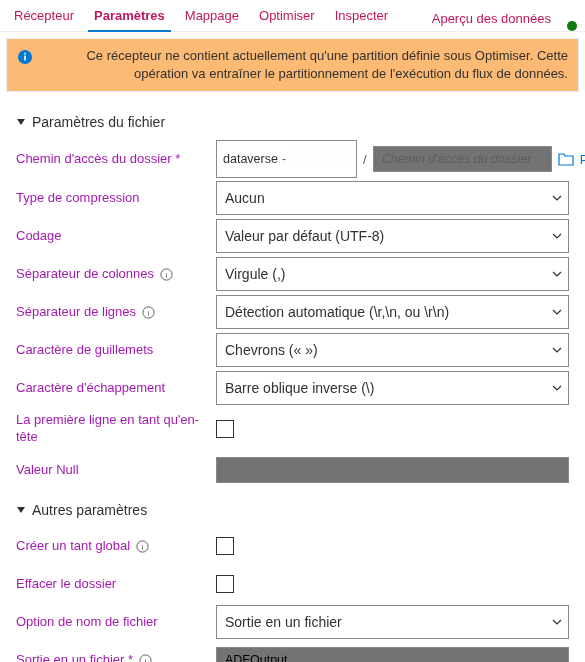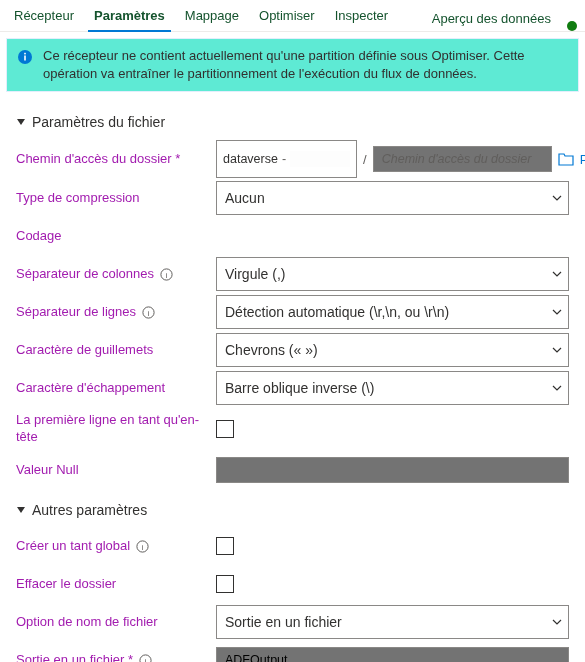--- a/index.html
+++ b/index.html
@@ -1,25 +1,25 @@
 <!DOCTYPE html>
 <html><head>
 <meta charset="utf-8">
 <style>
   html,body{margin:0;padding:0;font-family:"Segoe UI",Arial,sans-serif;font-size:13px;color:#323130;background:#fff;}
   .wrap{width:585px;padding:0 0 20px 0;box-sizing:border-box;}
   
   .tabs{display:flex;align-items:flex-end;border-bottom:1px solid #edebe9;padding:2px 4px 0 4px;}
-  .tab{padding:6px 10px 8px 10px;color:#14532d;cursor:pointer;position:relative;}
+  .tab{padding:6px 10px 8px 10px;color:#be185d;cursor:pointer;position:relative;}
   .tab.selected{font-weight:600;}
   .tab.selected::after{content:"";position:absolute;left:4px;right:4px;bottom:-1px;height:2px;background:#0078d4;}
   .tab.preview{text-align:center;line-height:1.15;padding:2px 8px 4px 8px;margin-left:auto;}
   .dot{display:inline-block;width:10px;height:10px;border-radius:50%;background:#107c10;margin:0 4px 0 8px;vertical-align:middle;}
   
-  .info{display:flex;background:#5eead4;border:1px solid #e3eefc;margin:6px 6px 0 6px;padding:8px 10px;color:#323130;}
+  .info{display:flex;background:#fdba74;border:1px solid #e3eefc;margin:6px 6px 0 6px;padding:8px 10px;color:#323130;text-align:right;}
   .info .icon{flex:0 0 auto;margin-right:10px;margin-top:2px;}
   .info .icon svg{display:block;}
   .info .text{line-height:1.4;}
   
   .section{padding:20px 16px 0 16px;}
   .sec-head{display:flex;align-items:center;font-size:14px;margin:2px 0 10px 0;}
   .sec-head svg{margin-right:6px;}
   
   .form{padding:0 16px;}
   .row{display:flex;align-items:center;min-height:36px;margin:2px 0;}
@@ -109,20 +109,30 @@
             </div>
           <svg width="12" height="12" viewBox="0 0 12 12">
               <path d="M2 4 L6 8 L10 4" fill="none" stroke="#323130" stroke-width="1.2"></path>
             </svg>
         </div>
       </div>
     </div>
 
     <div class="row">
       <div class="lbl">Codage</div>
+      <div class="ctl">
+        <div class="select">
+          <div class="box">
+              <span>Valeur par défaut (UTF-8)</span>
+            </div>
+          <svg width="12" height="12" viewBox="0 0 12 12">
+              <path d="M2 4 L6 8 L10 4" fill="none" stroke="#323130" stroke-width="1.2"></path>
+            </svg>
+        </div>
+      </div>
     </div>
 
     <div class="row">
       <div class="lbl">
         <span>Séparateur de colonnes</span>
         <span class="info-ico">
           <svg width="13" height="13" viewBox="0 0 13 13">
               <circle cx="6.5" cy="6.5" r="5.6" fill="none" stroke-width="1"></circle>
               <text x="6.5" y="9.5" text-anchor="middle" font-size="8">i</text>
             </svg>

